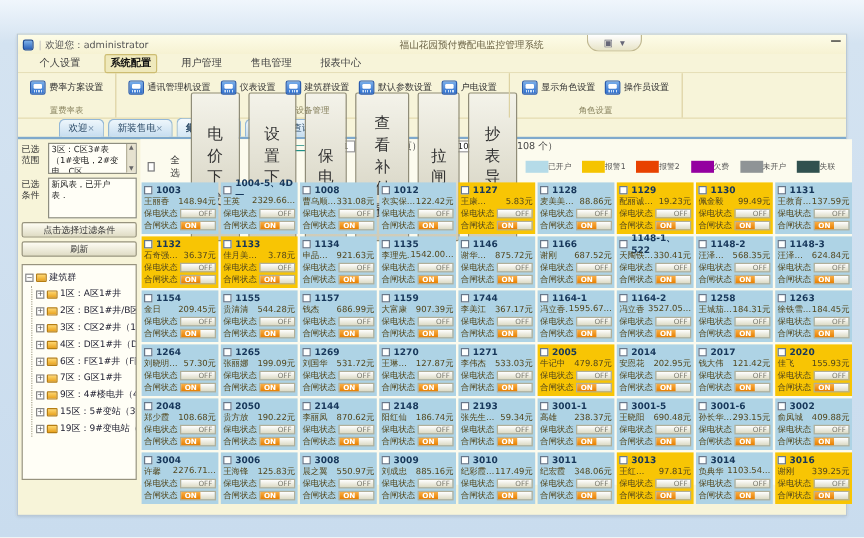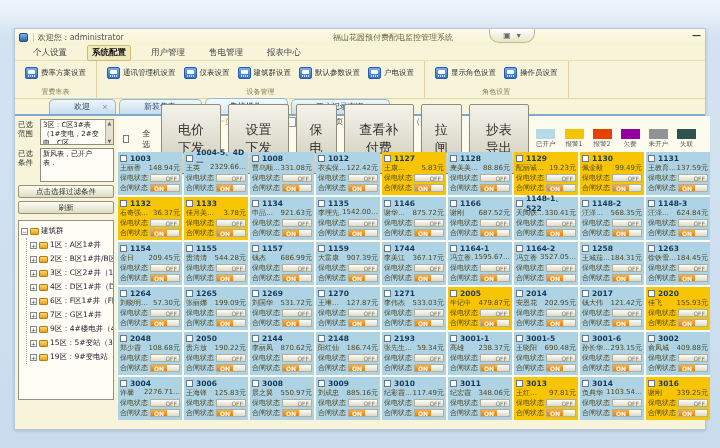--- a/index.html
+++ b/index.html
@@ -39,23 +39,23 @@
   .ricon { width:13px; height:12px; background:linear-gradient(#79aee9,#2f6fce); border-radius:2px;
            position:relative; flex:0 0 auto; border:1px solid #2a5cae; }
   .ricon::after { content:""; position:absolute; left:2px; top:2px; width:7px; height:4px;
                   background:#fff; border-radius:1px; }
   .ricon::before { content:""; position:absolute; left:2px; bottom:1px; width:8px; height:2px;
                    background:repeating-linear-gradient(90deg,#cfe2f8 0 1px,transparent 1px 2px); }
 
   
   .tabstrip { height:17px; display:flex; gap:3px; align-items:flex-end; padding:2px 0 0 34px;
               background:#f7f4d9; border-bottom:2px solid #7fa9cc; }
-  .tab { display:flex; align-items:center; gap:12px; font-size:8px; color:#2c4a66;
+  .tab { display:flex; align-items:center; gap:0; font-size:8px; color:#2c4a66;
          background:linear-gradient(#eef6fb,#c6ddf0); border:1px solid #93b7d6; border-bottom:none;
-         border-radius:5px 5px 0 0; padding:1px 7px 2px 24px; }
+         border-radius:5px 5px 0 0; padding:1px 7px 2px 7px; }
   .tab.active { font-weight:bold; background:linear-gradient(#f5fafd,#d4e7f5); padding-top:2px; }
   .tab .x { font-size:7px; color:#6f8aa5; }
 
   
   .content { display:flex; height:288px; }
   .sidebar { width:102px; padding:3px 3px 4px 3px; display:flex; flex-direction:column; }
   .fld { display:flex; margin-bottom:3px; }
   .fld-label { width:22px; font-size:7.5px; color:#333; line-height:1.2; padding-top:1px; }
   .listbox { flex:1; background:#fffef6; border:1px solid #8e8e80; font-size:7px; color:#222;
              line-height:1.25; padding:1px 9px 1px 2px; position:relative; overflow:hidden; }
@@ -83,21 +83,21 @@
            background:#fff; color:#222; padding:0; }
   .pg-in.wide { width:22px; }
   .actionbar { height:24px; display:flex; align-items:center; gap:7px; font-size:8px; color:#333;
                padding-left:6px; }
   .selall { display:flex; align-items:center; gap:13px; }
   .cb { width:8px; height:8px; background:#fff; border:1px solid #777; display:inline-block; }
   .abtns { display:flex; gap:7px; }
   .abtn { font-size:13px; color:#333; padding:16px 10px; border:1px solid #8f8c78; border-radius:2px;
           background:linear-gradient(#f4f3ea,#cecbb8); }
   .legend { margin-left:auto; display:flex; gap:9px; padding-right:14px; }
-  .lgi { display:flex; flex-direction:column; align-items:center; }
+  .lgi { display:flex; align-items:center; }
   .lgsw { width:19px; height:10px; }
   .lgl { font-size:6.5px; color:#555; margin-top:1px; white-space:nowrap; }
 
   
   .grid { display:grid; grid-template-columns:repeat(9,64px); gap:2px; padding:1px 0 0 1px; }
   .card { width:64px; height:43px; padding:1px 2px 2px 2px; font-size:7px; }
   .card.open { background:#aed3e5; }
   .card.alarm { background:#f8c504; }
   .c-head { display:flex; align-items:center; gap:3px; height:10px; font-weight:bold;
             font-size:7.5px; color:#17375a; }

